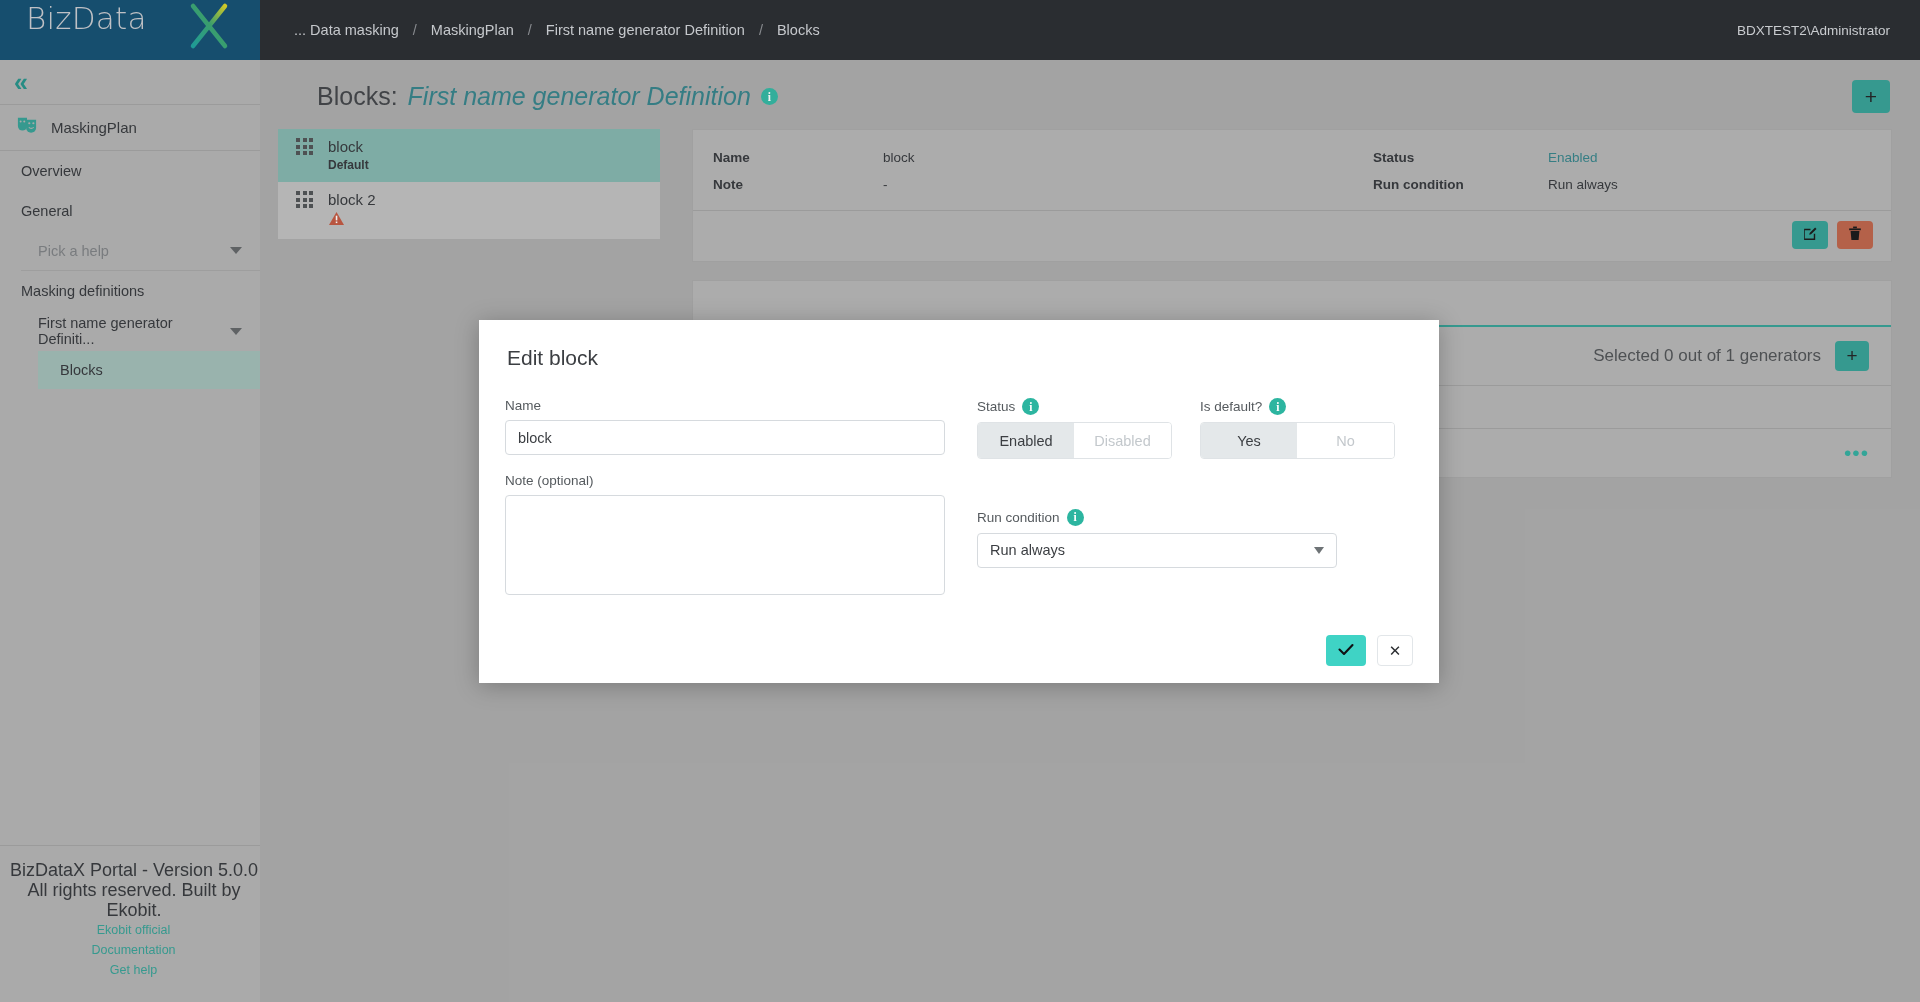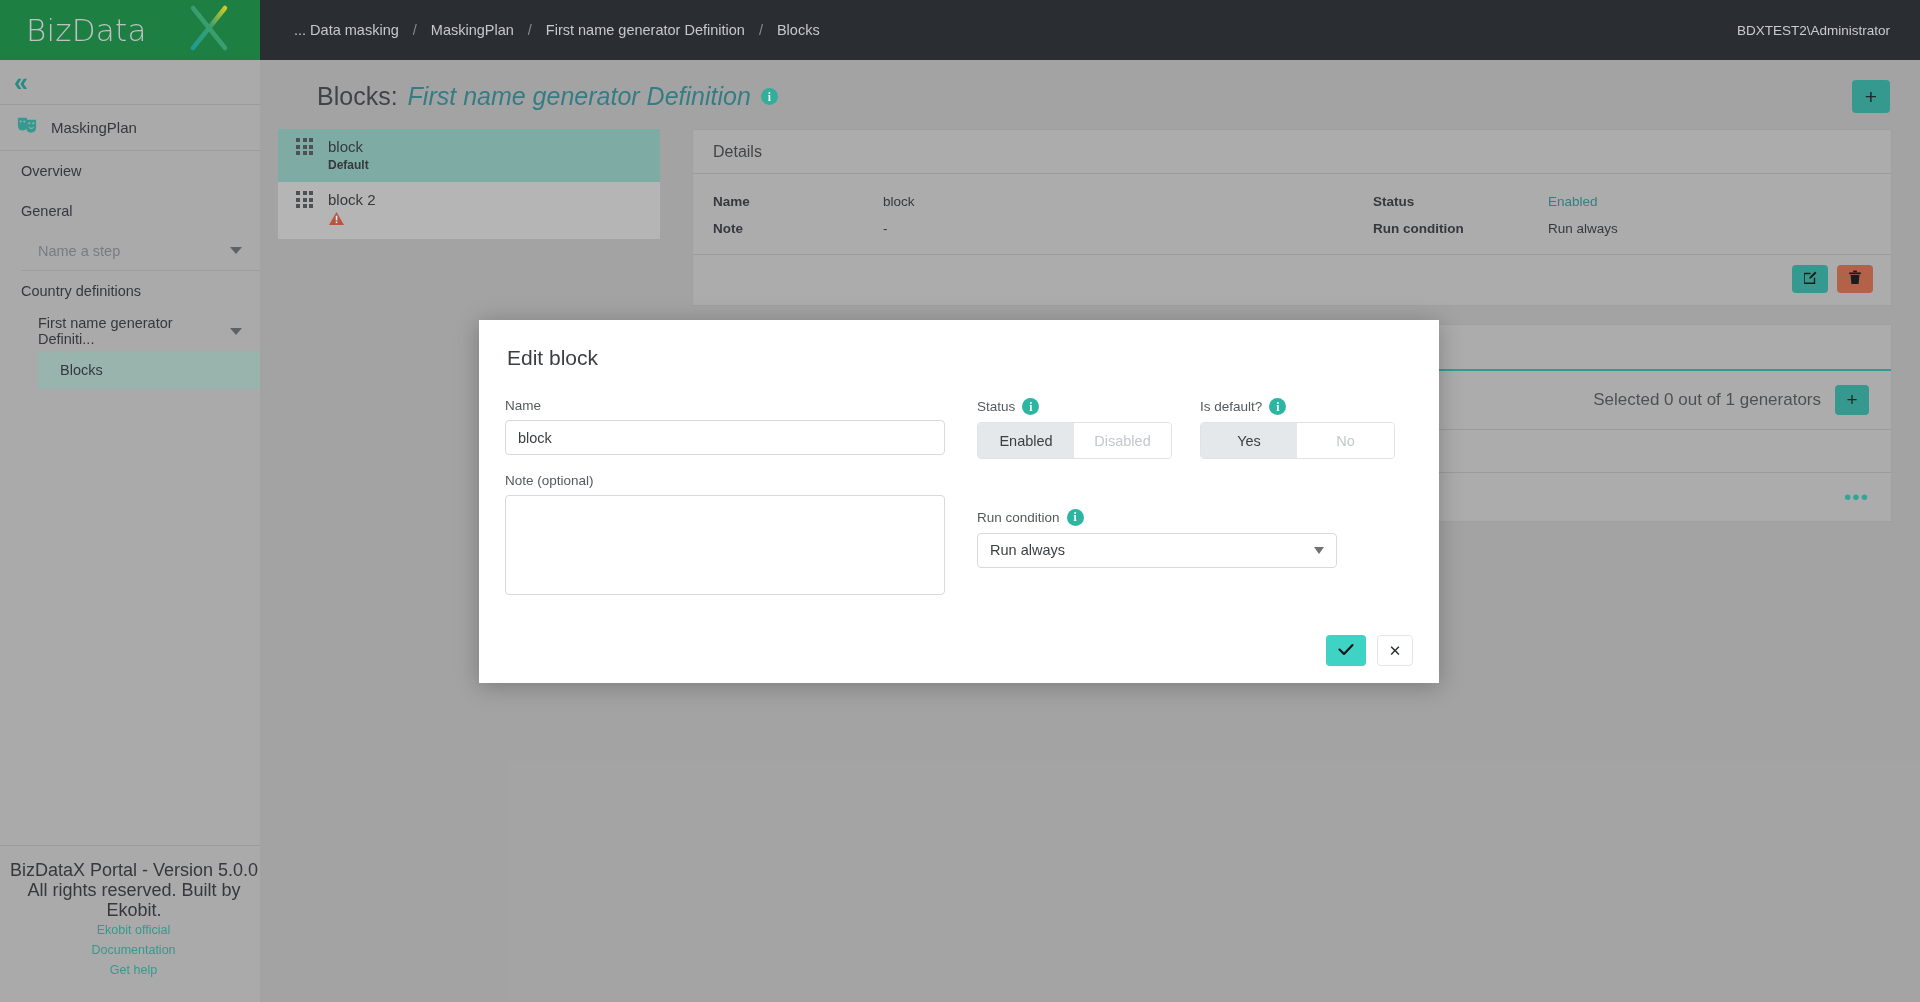--- a/index.html
+++ b/index.html
@@ -10,22 +10,22 @@
     background: #a9a9a9;
   }
   #root { position: relative; width: 1920px; height: 1002px; }
 
   
   .sidebar {
     position: absolute; left: 0; top: 0; width: 260px; height: 1002px;
     background: #b0b0b0;
   }
   .logo-bar {
-    height: 60px; background: #15803d;
-    display: flex; align-items: center; padding-left: 26px; gap: 40px;
+    height: 60px; background: #0c4a6e;
+    display: flex; align-items: flex-start; padding-left: 26px; gap: 40px;
   }
   .logo-text {
     font-size: 31px; color: #c8cace; letter-spacing: .2px;
     font-family: "DejaVu Sans", sans-serif; font-weight: 300;
   }
   .logo-x { display: inline-block; margin-left: -4px; vertical-align: -6px; }
   .collapse-row {
     height: 45px; display: flex; align-items: center; padding-left: 14px;
     border-bottom: 1px solid #a0a0a0;
     background: #b0b0b0;
@@ -221,26 +221,26 @@
     </div>
 
     <div class="nav-item">
       <span>Overview</span>
     </div>
     <div class="nav-item">
       <span>General</span>
     </div>
 
     <div class="nav-sub">
-      <span>Name a step</span>
+      <span>Pick a help</span>
       <span class="caret"></span>
     </div>
 
     <div class="nav-item">
-      <span>Country definitions</span>
+      <span>Masking definitions</span>
     </div>
 
     <div class="nav-sub strong">
       <span>First name generator Definiti...</span>
       <span class="caret"></span>
     </div>
 
     <div class="nav-child active">
       <span>Blocks</span>
     </div>
@@ -317,21 +317,20 @@
               <path d="M9 1 L17 15 H1 Z" fill="#c0523a"></path>
               <rect x="8.2" y="5" width="1.7" height="5" fill="#fff"></rect>
               <rect x="8.2" y="11.2" width="1.7" height="1.7" fill="#fff"></rect>
             </svg>
           </div>
         </div>
       </div>
 
       <div class="details-col">
         <div class="panel">
-          <div class="panel-head">Details</div>
           <div class="kv-grid">
             <div class="k">Name</div>
             <div class="v">block</div>
             <div class="k">Status</div>
             <div class="v link">Enabled</div>
 
             <div class="k">Note</div>
             <div class="v">-</div>
             <div class="k">Run condition</div>
             <div class="v">Run always</div>

